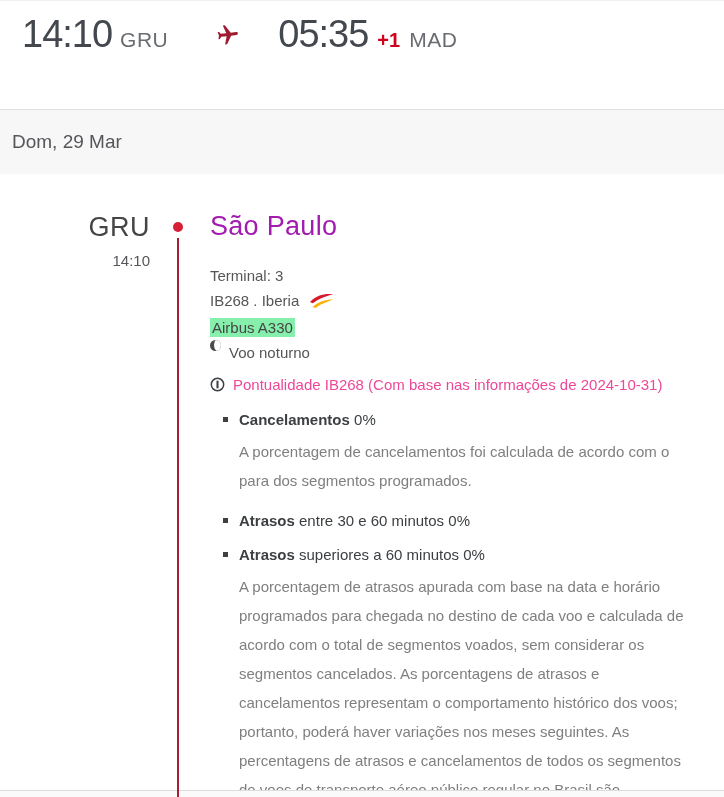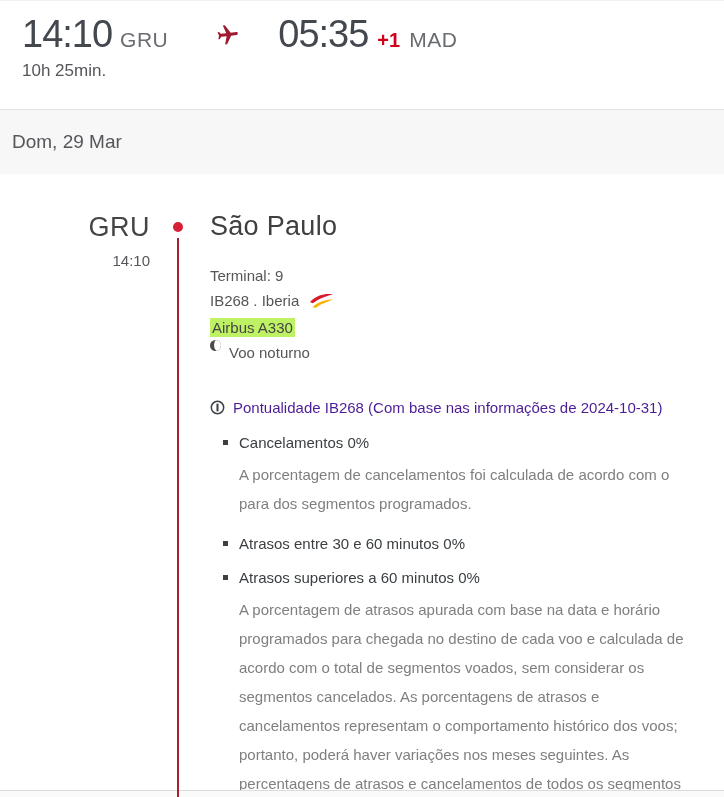--- a/index.html
+++ b/index.html
@@ -102,37 +102,37 @@
     z-index: 3;
   }
 
   .details {
     margin-left: 210px;
     padding: 37px 26px 0 0;
   }
   .city {
     font-size: 27px;
     font-weight: 300;
-    color: #404040;
+    color: #a21caf;
     letter-spacing: 0.3px;
     margin-bottom: 21px;
   }
   .airport {
     font-size: 15px;
     color: #6d6d6d;
     margin-bottom: 15px;
   }
   .detail-line {
     font-size: 15px;
     color: #565656;
     line-height: 25px;
   }
   .airline-logo { vertical-align: -2px; margin-left: 6px; }
   .highlight {
-    background: #bef264;
+    background: #86efac;
     color: #454545;
     padding: 1px 2px;
   }
   .night-line { display: flex; }
   .moon {
     width: 11px; height: 11px;
     background: #4a4a4a;
     border-radius: 50%;
     position: relative;
     overflow: hidden;
@@ -142,25 +142,25 @@
   .moon::after {
     content: "";
     position: absolute;
     left: 4px; top: -2px;
     width: 11px; height: 14px;
     background: #ffffff;
     border-radius: 50%;
   }
 
   .punct-title {
-    margin-top: 34px;
+    margin-top: 11px;
     display: flex;
     align-items: center;
     font-size: 15px;
-    color: #4c1d95;
+    color: #ec4899;
   }
   .punct-title .info-i { margin-right: 8px; line-height: 0; flex: 0 0 auto; }
 
   ul.punct-list {
     list-style: none;
     margin-top: 18px;
     padding-left: 13px;
   }
   ul.punct-list > li {
     position: relative;
@@ -169,21 +169,21 @@
     font-size: 15px;
     color: #3c4043;
   }
   ul.punct-list > li::before {
     content: "";
     position: absolute;
     left: 0; top: 6px;
     width: 5px; height: 5px;
     background: #3c4043;
   }
-  .li-term { font-weight: normal; }
+  .li-term { font-weight: bold; }
   .note {
     margin-top: 9px;
     font-size: 15px;
     color: #7f7f7f;
     line-height: 29px;
     max-width: 482px;
   }
 
   .bottom-strip {
     position: absolute;
@@ -205,40 +205,39 @@
       <svg width="24" height="24" viewBox="0 0 24 24">
         <g transform="rotate(83 12 12)">
           <path fill="#9f1b30" d="M21 16v-2l-8-5V3.5c0-.83-.67-1.5-1.5-1.5S10 2.67 10 3.5V9l-8 5v2l8-2.5V19l-2 1.5V22l3.5-1 3.5 1v-1.5L13 19v-5.5l8 2.5z"></path>
         </g>
       </svg>
     </span>
     <span class="time-big">05:35</span>
     <span class="plus-days">+1</span>
     <span class="iata-code code-arr">MAD</span>
   </div>
-  <div class="duration-line">10h 25min.</div>
 </header>
 
 <div class="date-bar">
   <span>Dom, 29 Mar</span>
 </div>
 
 <section class="segment">
 
   <div class="tl-left">
     <div class="tl-code">GRU</div>
     <div class="tl-time">14:10</div>
   </div>
   <span class="tl-dot"></span>
   <span class="tl-line"></span>
 
   <div class="details">
     <h1 class="city">São Paulo</h1>
 
-    <div class="detail-line">Terminal: 9</div>
+    <div class="detail-line">Terminal: 3</div>
 
     <div class="detail-line">
       <span>IB268 . Iberia</span>
       <span class="airline-logo">
         <svg width="25" height="16" viewBox="0 0 26 16">
           <path d="M1 10 C 8 3 16 1 25 2 C 17 4 9 7.5 4 11.5 Z" fill="#d7192c"></path>
           <path d="M3.5 15.5 C 10 9.5 17 7.5 25 7.5 C 18 10.5 11 12.5 7.5 16 Z" fill="#f9b000"></path>
         </svg>
       </span>
     </div>

